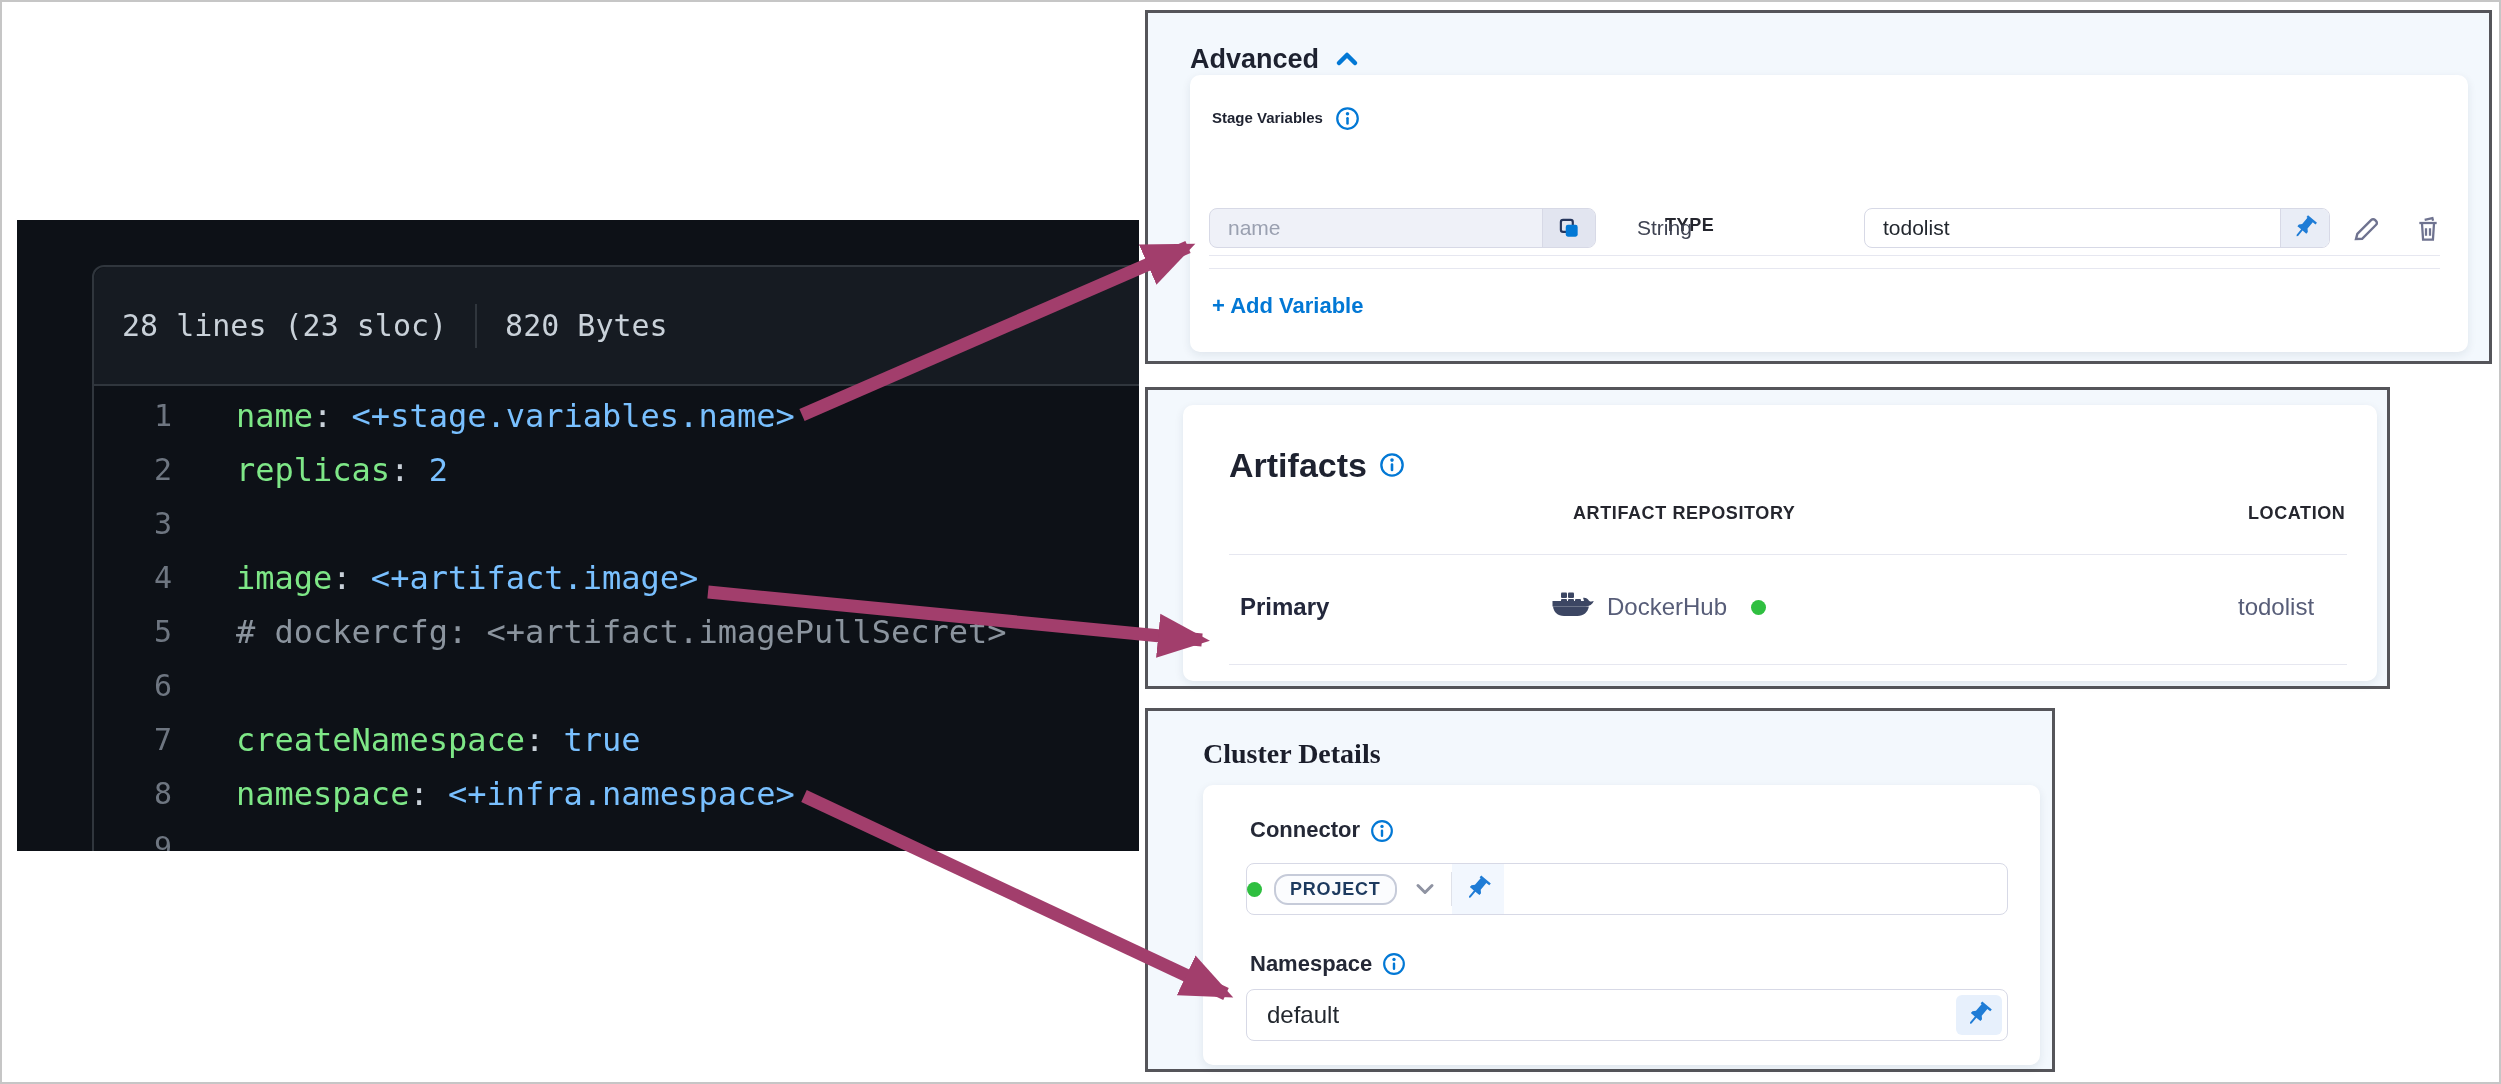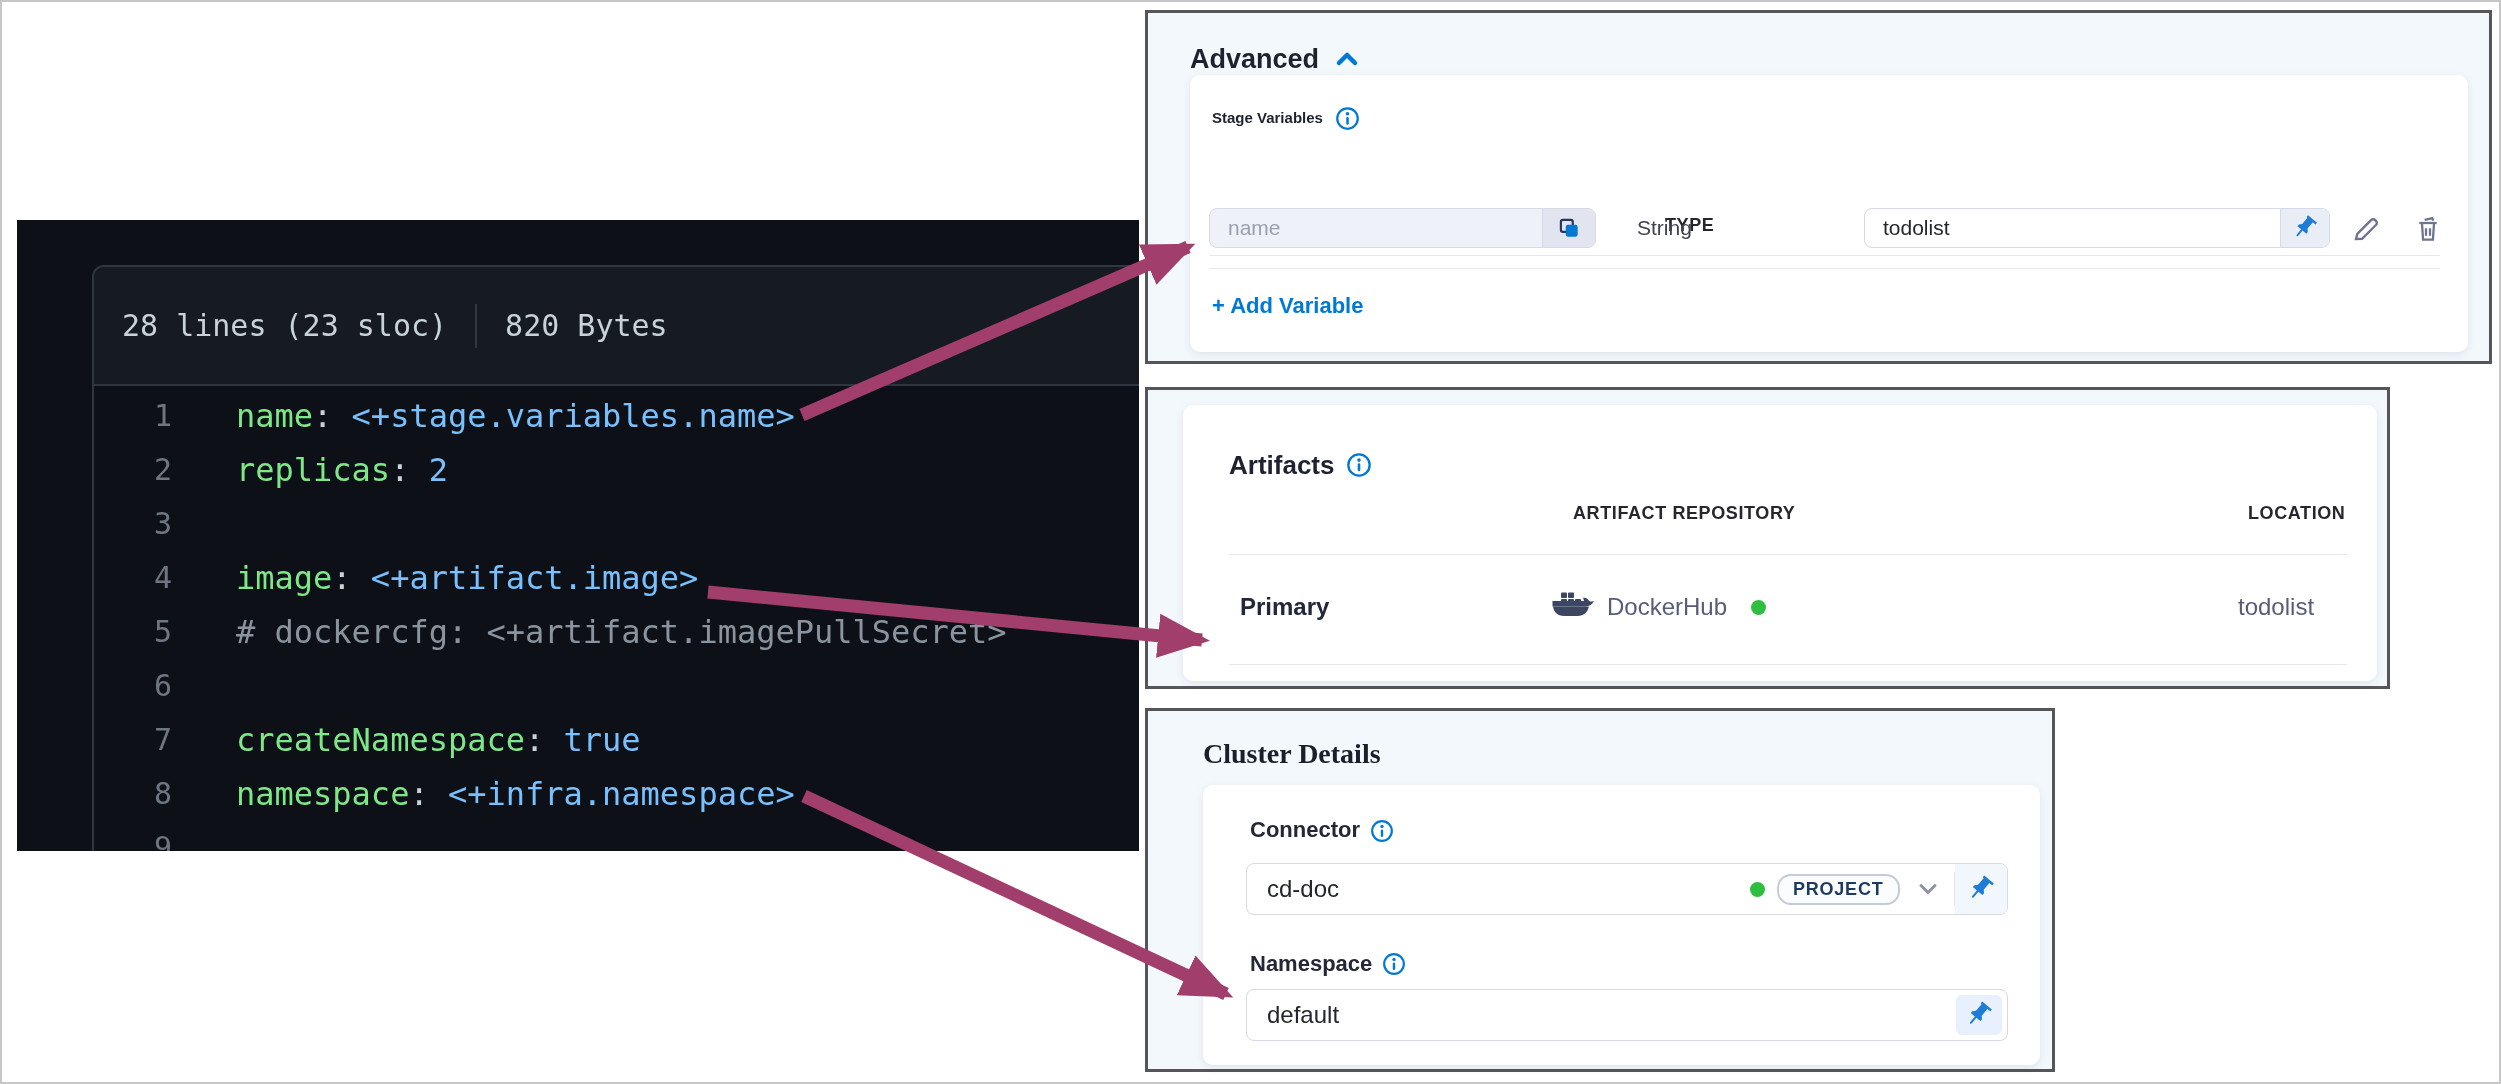--- a/index.html
+++ b/index.html
@@ -54,21 +54,21 @@
              font-size:21px;color:#3f4352;}
   .value-input{left:674px;top:133px;width:466px;height:40px;}
   .value-input input{padding-left:18px;font-size:21px;}
   .pin-suffix{width:48px;align-self:stretch;background:#e9edf6;border-left:1.5px solid #d7d9e6;}
   .row-icon{position:absolute;top:136px;width:36px;height:36px;}
   .add-var{position:absolute;left:22px;top:216px;font-size:22px;line-height:30px;}
 
   
   .p-art{left:1143px;top:385px;width:1245px;height:302px;}
   .art-card{left:35px;top:15px;width:1194px;height:276px;}
-  .art-title{position:absolute;left:46px;top:42px;font-size:26px;line-height:36px;}
+  .art-title{position:absolute;left:46px;top:42px;font-size:34px;line-height:36px;}
   .art-row{position:absolute;top:180px;height:44px;line-height:44px;font-size:24px;}
 
   
   .p-clu{left:1143px;top:706px;width:910px;height:364px;}
   .clu-title{position:absolute;left:55px;top:22px;font-size:28px;line-height:42px;font-weight:700;color:#1b1e2b;font-family:Liberation Serif, serif;}
   .clu-card{left:55px;top:74px;width:837px;height:280px;}
   .fld-label{position:absolute;left:47px;font-size:22px;font-weight:700;color:#242836;
              display:flex;align-items:center;gap:10px;}
   .conn-input{left:43px;top:78px;width:762px;height:52px;}
   .conn-input input{padding-left:20px;font-size:24px;}
@@ -247,21 +247,20 @@
         <span>Connector</span>
         <span>
           <svg viewBox="0 0 20 20" width="24" height="24">
               <circle cx="10" cy="10" r="8.2" fill="none" stroke="#0278d5" stroke-width="1.8"></circle>
               <circle cx="10" cy="6.2" r="1.4" fill="#0278d5"></circle>
               <rect x="9" y="8.7" width="2" height="6.2" rx="1" fill="#0278d5"></rect>
             </svg>
         </span>
       </div>
       <div class="ui-input conn-input">
-        <input type="text" value="cd-doc" style="">
         <span class="dot"></span>
         <span class="badge">PROJECT</span>
         <span class="icon-btn">
           <svg viewBox="0 0 24 24" width="28" height="28">
               <path d="M6 9l6 6 6-6" fill="none" stroke="#8f93a2" stroke-width="2.6" stroke-linecap="round" stroke-linejoin="round"></path>
             </svg>
         </span>
         <span class="vsep"></span>
         <span class="pin-zone icon-btn">
           <svg viewBox="0 0 24 24" width="30" height="30" style="transform:rotate(40deg)">

